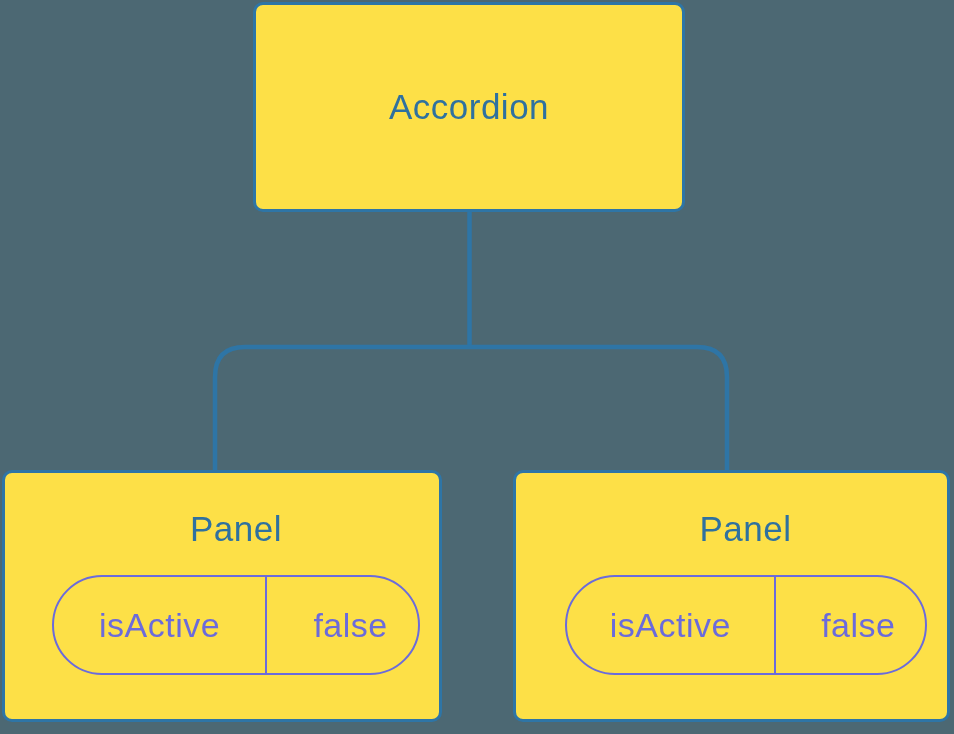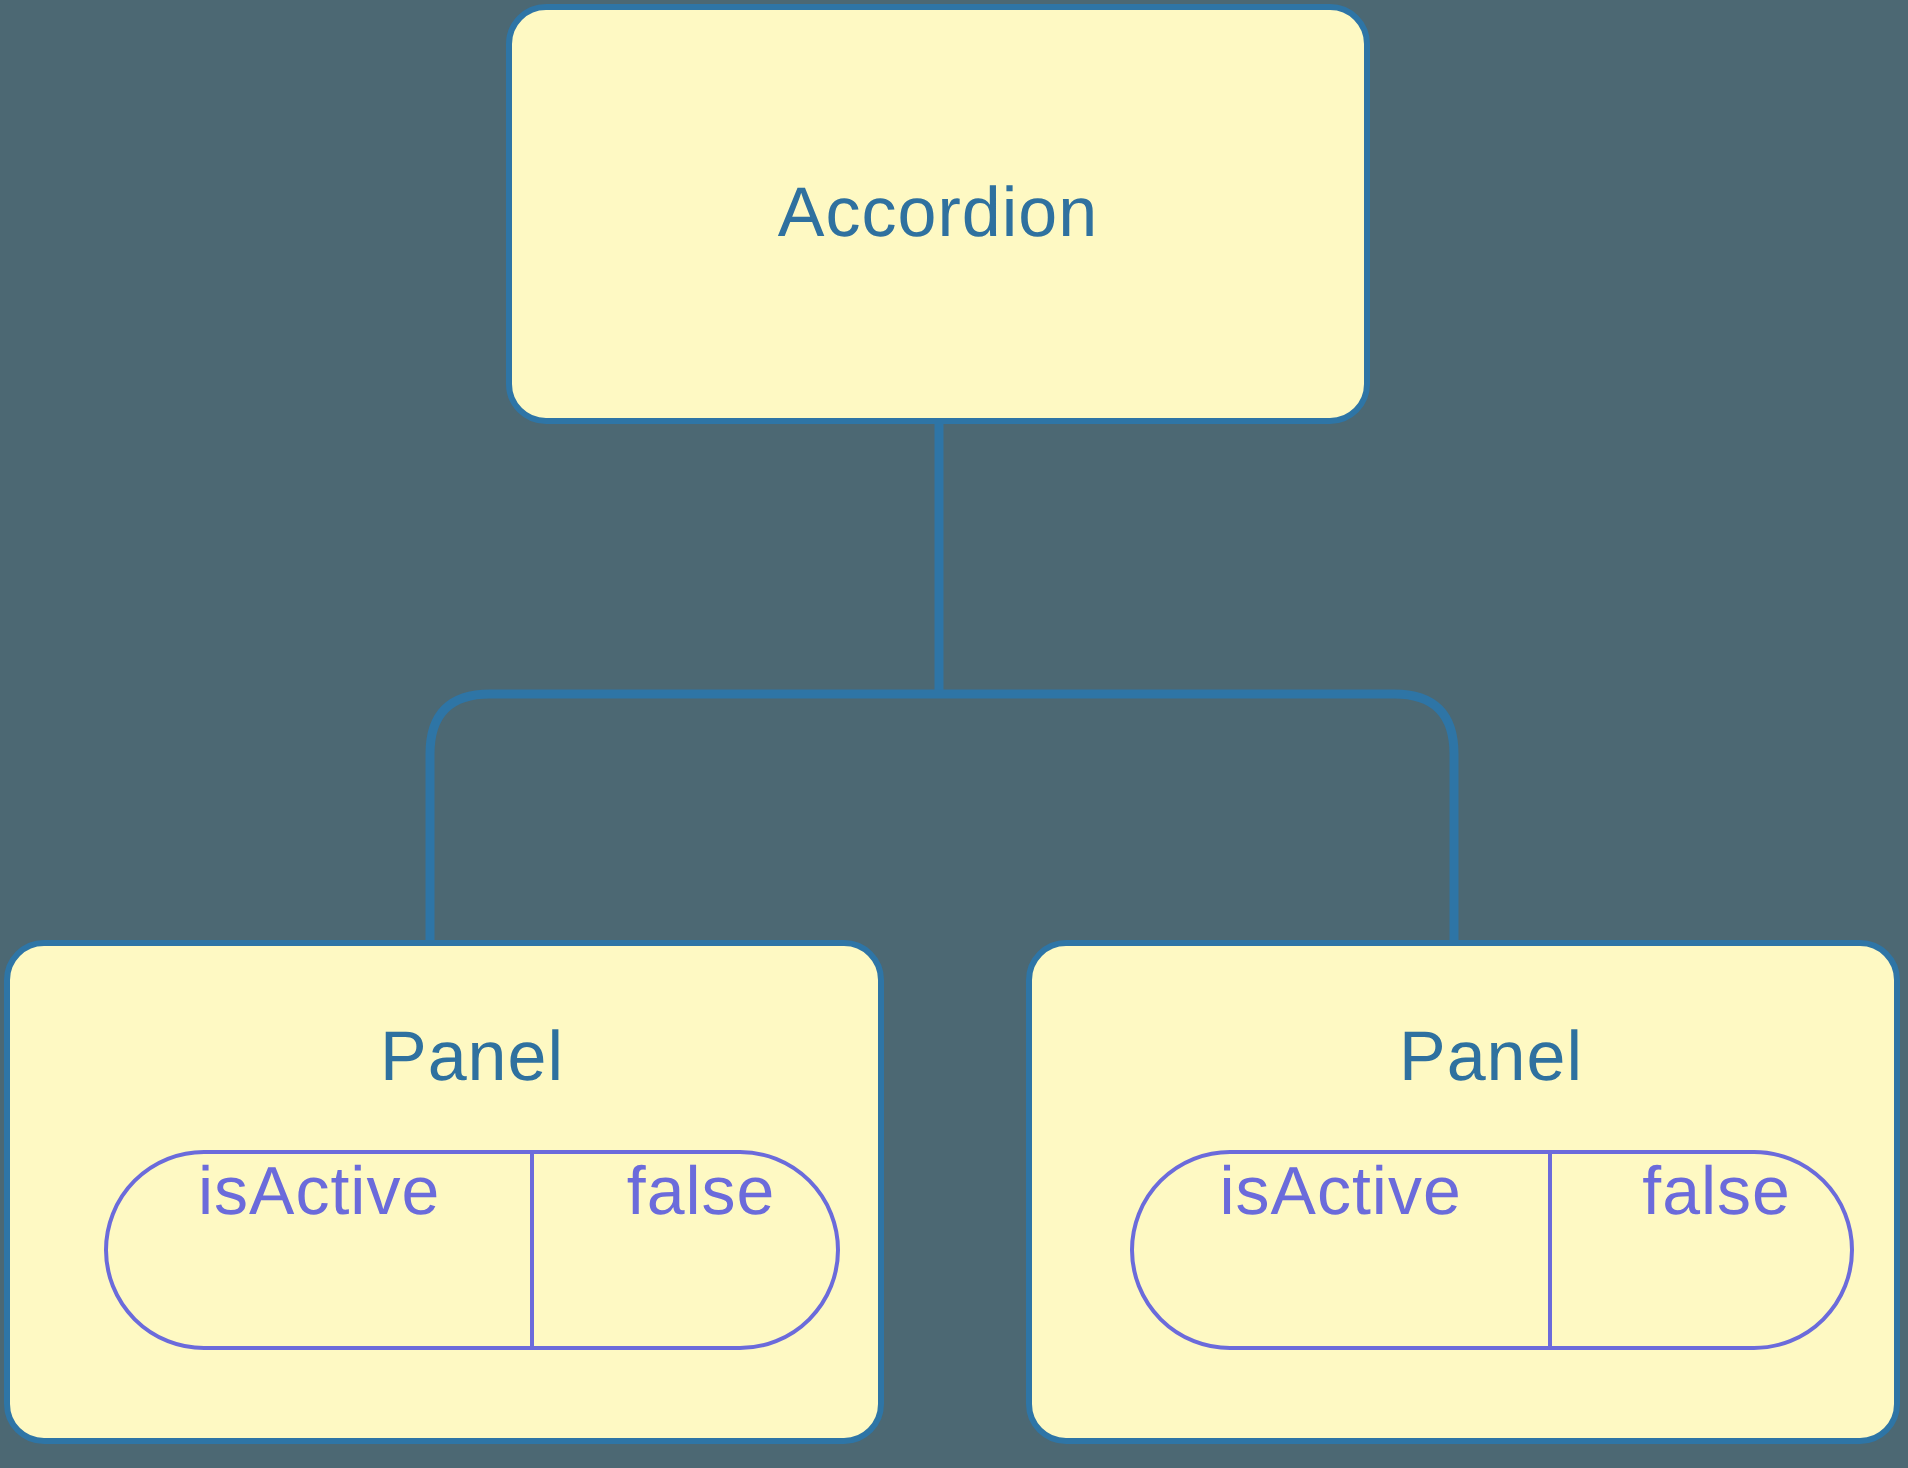--- a/index.html
+++ b/index.html
@@ -18,23 +18,23 @@
   .connectors {
     position: absolute;
     left: 0;
     top: 0;
     width: 954px;
     height: 734px;
     z-index: 0;
   }
   .node {
     position: absolute;
-    background: #fef9c3;
+    background: #fde047;
     border: 3px solid #2E75A6;
-    border-radius: 20px;
+    border-radius: 10px;
     box-sizing: border-box;
     z-index: 1;
   }
   .node-root {
     left: 253px;
     top: 2px;
     width: 432px;
     height: 210px;
     display: flex;
     align-items: center;
@@ -76,20 +76,21 @@
     display: flex;
     flex-direction: row;
     align-items: stretch;
     overflow: hidden;
   }
   .node-panel-right .prop-pill {
     width: 362px;
   }
   .prop-cell {
     display: flex;
+    align-items: center;
     justify-content: center;
     color: #6B6BDB;
     font-size: 34px;
     font-weight: 400;
     letter-spacing: 0.5px;
   }
   .prop-name-cell {
     flex: 0 0 58%;
     border-right: 2.5px solid #6B6BDB;
   }

